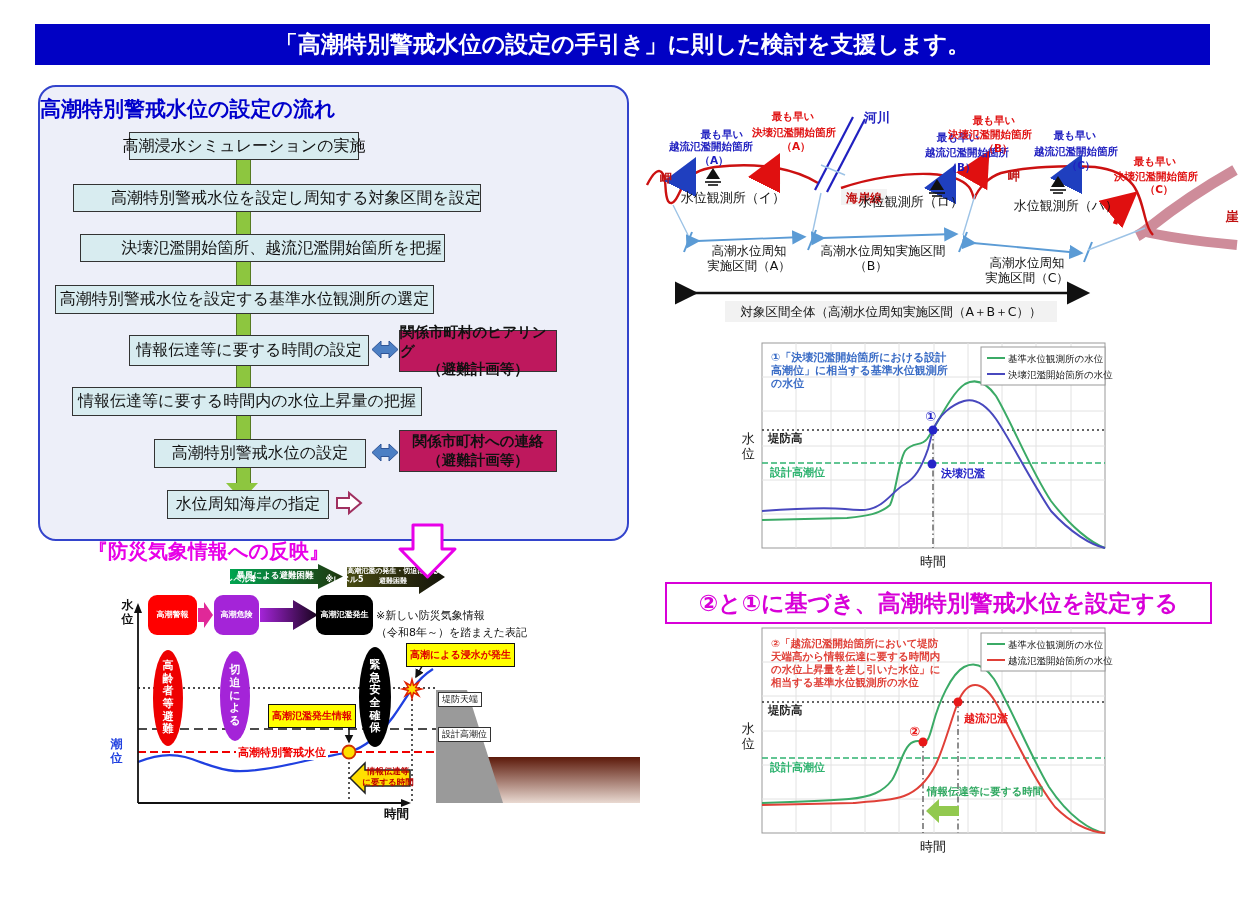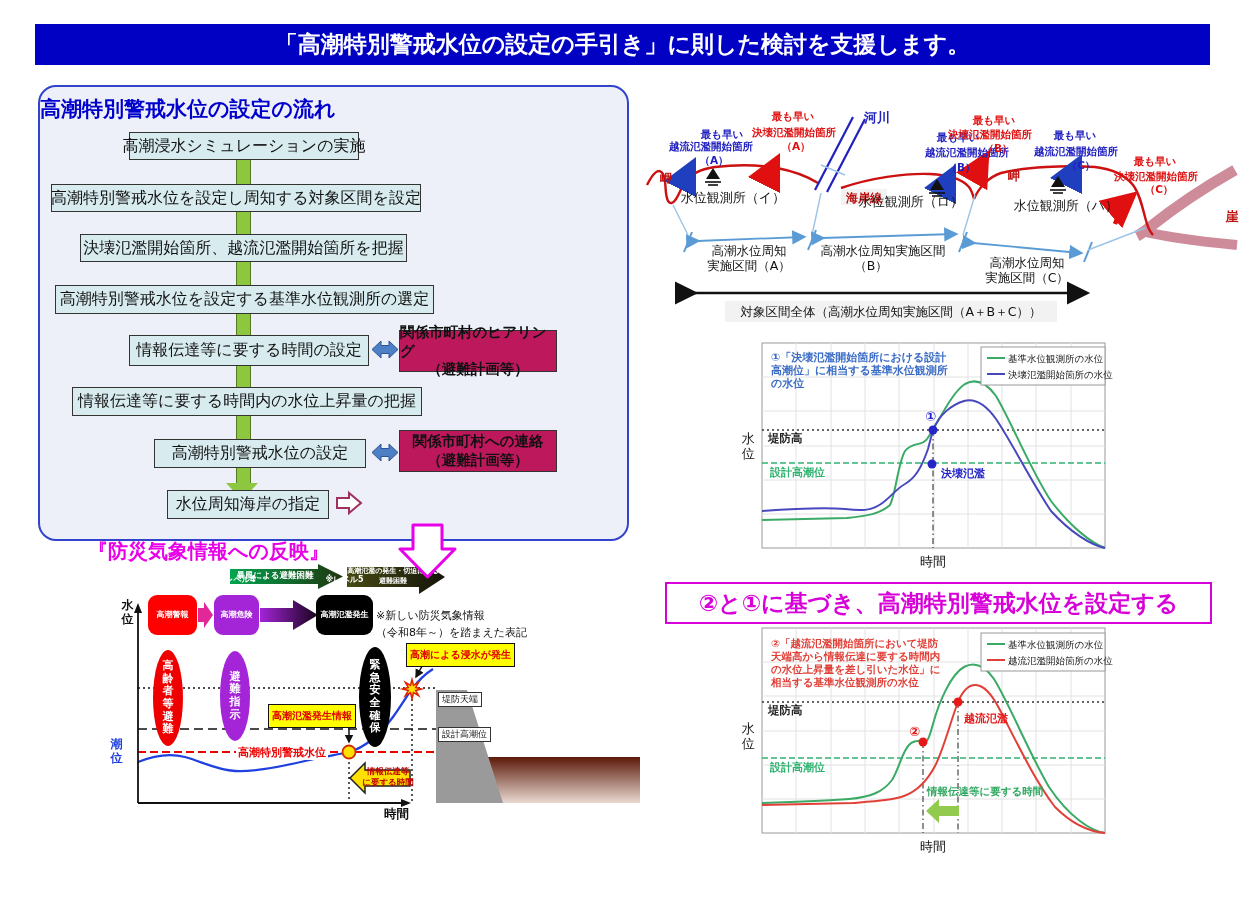--- a/index.html
+++ b/index.html
@@ -45,22 +45,22 @@
 
 <div class="page">
 
   <div class="banner">「高潮特別警戒水位の設定の手引き」に則した検討を支援します。</div>
 
   <div class="flow-panel">
     <div class="flow-title">高潮特別警戒水位の設定の流れ</div>
     <div class="conn"></div>
     <div class="conn-head"></div>
     <div class="fbox" style="left:89px;top:45px;width:228px;height:26px;">高潮浸水シミュレーションの実施</div>
-    <div class="fbox" style="left:11px;top:97px;width:368px;height:26px;">高潮特別警戒水位を設定し周知する対象区間を設定</div>
-    <div class="fbox" style="left:40px;top:147px;width:325px;height:26px;">決壊氾濫開始箇所、越流氾濫開始箇所を把握</div>
+    <div class="fbox" style="left:33px;top:97px;width:368px;height:26px;padding-left:38px;">高潮特別警戒水位を設定し周知する対象区間を設定</div>
+    <div class="fbox" style="left:40px;top:147px;width:325px;height:26px;padding-left:38px;">決壊氾濫開始箇所、越流氾濫開始箇所を把握</div>
     <div class="fbox" style="left:15px;top:198px;width:377px;height:27px;">高潮特別警戒水位を設定する基準水位観測所の選定</div>
     <div class="fbox" style="left:89px;top:248px;width:238px;height:29px;">情報伝達等に要する時間の設定</div>
     <div class="fbox" style="left:32px;top:300px;width:348px;height:27px;">情報伝達等に要する時間内の水位上昇量の把握</div>
     <div class="fbox" style="left:114px;top:352px;width:210px;height:27px;">高潮特別警戒水位の設定</div>
     <div class="fbox" style="left:127px;top:403px;width:160px;height:27px;">水位周知海岸の指定</div>
 
     <svg class="icon-abs" style="left:331px;top:251px;" width="28" height="23">
       <polygon points="1,11.5 10,3 10,7.5 18,7.5 18,3 27,11.5 18,20 18,15.5 10,15.5 10,20" fill="#4C7FC4" stroke="#2F5597" stroke-width="1"></polygon>
     </svg>
     <svg class="icon-abs" style="left:331px;top:354px;" width="28" height="23">
@@ -333,21 +333,21 @@
       <span style="display:block;">（令和8年～）を踏まえた表記</span>
     </div>
 
     <div class="tl vtext" style="left:36px;top:44px;font-size:12px;font-weight:bold;color:#111;">水位</div>
     <div class="tl vtext" style="left:25px;top:183px;font-size:12px;font-weight:bold;color:#2040E0;">潮位</div>
 
     <div class="oval" style="left:68px;top:95px;width:30px;height:96px;background:#EE0000;">
         <span class="vtext">高齢者等避難</span>
       </div>
     <div class="oval" style="left:135px;top:96px;width:30px;height:90px;background:#A424D8;">
-        <span class="vtext">避難指示</span>
+        <span class="vtext">切迫による</span>
       </div>
     <div class="oval" style="left:274px;top:92px;width:32px;height:100px;background:#000;">
         <span class="vtext">緊急安全確保</span>
       </div>
 
     <div class="ybox" style="left:183px;top:149px;">高潮氾濫発生情報</div>
     <div class="ybox" style="left:321px;top:88px;">高潮による浸水が発生</div>
     <div class="tl" style="left:151px;top:190px;font-size:11px;font-weight:bold;color:#F00000;background:#fff;padding:0 2px;">高潮特別警戒水位</div>
     <div class="tl" style="left:276px;top:211px;width:54px;text-align:center;font-size:8.5px;font-weight:bold;color:#C00000;line-height:1.25;z-index:5;">
       <span style="display:block;">情報伝達等</span>

